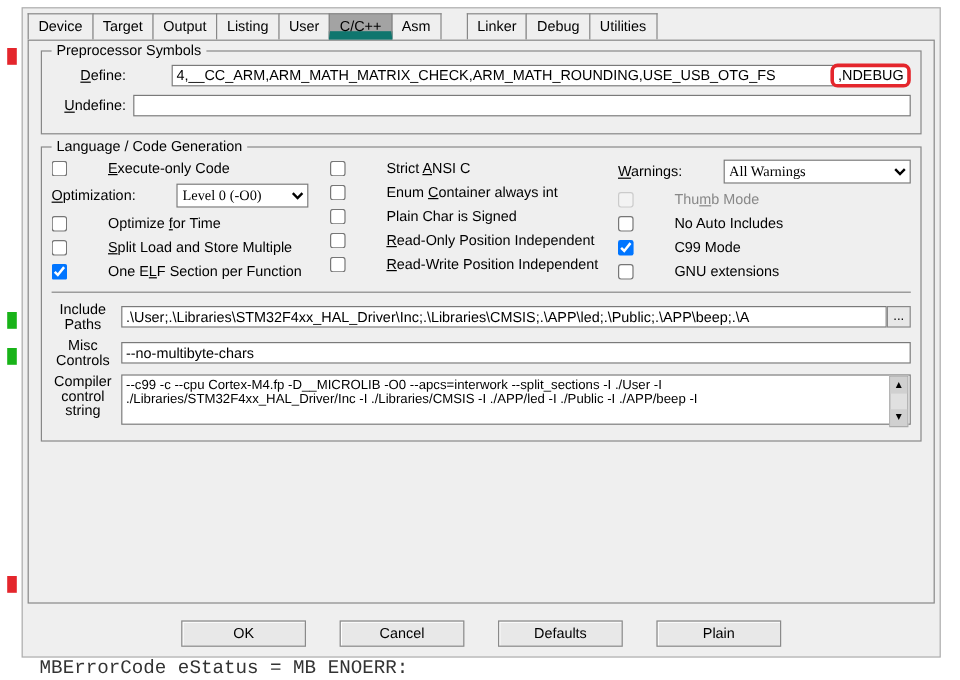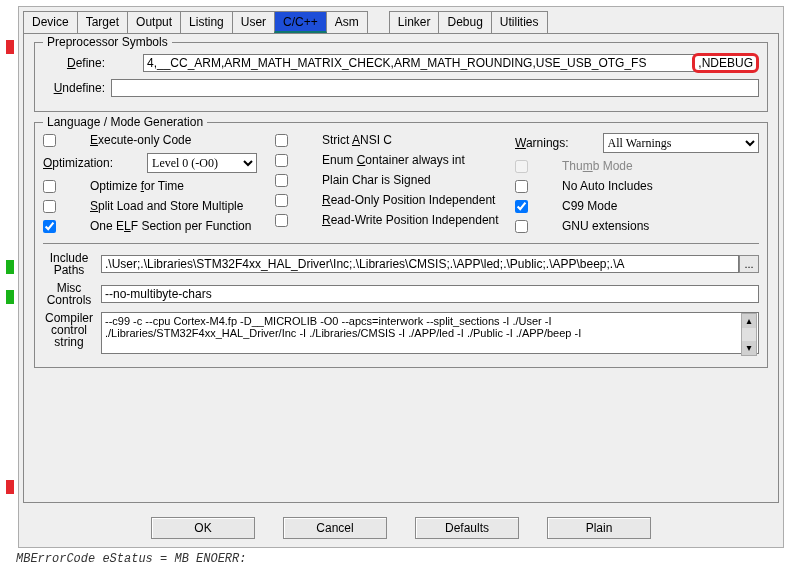--- a/index.html
+++ b/index.html
@@ -2,21 +2,21 @@
 <html><head>
 <meta charset="utf-8">
 <style>
 * { box-sizing: border-box; margin: 0; padding: 0; }
 body { font-family: "Microsoft Sans Serif", "Tahoma", sans-serif; font-size: 12px; background: #fff; color: #000; }
 .page { width: 800px; height: 567px; position: relative; background: #fff; }
 .dialog { position: absolute; left: 18px; top: 6px; width: 766px; height: 542px; background: #efefef; border: 1px solid #adadad; }
 
 .tabs { display: flex; position: relative; height: 26px; padding-left: 4px; padding-top: 4px; }
 .tab { padding: 3px 8px 3px 8px; border: 1px solid #888; border-bottom: none; background: #efefef; margin-right: -1px; position: relative; }
-.tab.active { background: #1d4ed8; z-index: 2; border-bottom: 2px solid #0f766e; top: 0px; padding-bottom: 4px; }
+.tab.active { background: #a3a3a3; z-index: 2; border-bottom: 7px solid #0f766e; top: 0px; padding-bottom: 4px; }
 
 .panel { position: absolute; left: 4px; top: 26px; right: 4px; bottom: 44px; border: 1px solid #888; background: #efefef; padding: 8px 10px; }
 
 .fieldset { border: 1px solid #888; padding: 10px 8px 8px 8px; margin-bottom: 10px; position: relative; }
 .fieldset-legend { position: absolute; top: -8px; left: 8px; background: #efefef; padding: 0 4px; }
 
 .row { display: flex; align-items: center; margin-bottom: 6px; }
 .label { text-align: right; padding-right: 6px; }
 .underline { text-decoration: underline; }
 
@@ -35,21 +35,21 @@
 .chk input { margin-right: 6px; }
 .disabled { color: #888; }
 
 .bottom-buttons { position: absolute; left: 0; right: 0; bottom: 8px; display: flex; justify-content: center; gap: 28px; }
 .btn { width: 104px; height: 22px; border: 1px solid #8a8a8a; background: #e8e8e8; font-family: inherit; font-size: 12px; box-shadow: inset 1px 1px 0 #fff; cursor: pointer; }
 
 .leftmargin { position: absolute; left: 0; top: 0; width: 18px; height: 567px; background: #fff; }
 .leftmargin .codehint { position: absolute; left: 6px; width: 8px; height: 14px; }
 .red { background: #e4262c; }
 .green { background: #18b318; }
-.code-fragment { position: absolute; left: 16px; bottom: 1px; color: #333; font-family: "Courier New", monospace; font-size: 12px; font-style: italic; }
+.code-fragment { position: absolute; left: 33px; bottom: 1px; color: #333; font-family: "Courier New", monospace; font-size: 16px; }
 .scrollbar { position: absolute; right: 2px; width: 16px; background: #e0e0e0; border: 1px solid #aaa; display: flex; flex-direction: column; justify-content: space-between; font-size: 10px; text-align: center; }
 .scrollbar .arr { height: 14px; line-height: 14px; background: #d0d0d0; }
 .vdivider { height: 1px; background: none; border-top: 1px solid #888; margin: 4px 0 8px 0; }
 .ellipsis-btn { width: 20px; height: 18px; border: 1px solid #8a8a8a; background: #e8e8e8; font-size: 11px; line-height: 14px; text-align: center; }
 </style>
 </head>
 <body>
 
 <div class="page">
   <div class="leftmargin">
@@ -87,21 +87,21 @@
           </div>
         </div>
 
         <div class="row">
           <div class="label" style="width:68px"><span class="underline">U</span>ndefine:</div>
           <input class="textfield" style="flex: 1 1 0%;" value="">
         </div>
       </div>
 
       <div class="fieldset" style="padding-bottom:4px">
-        <div class="fieldset-legend">Language / Mode Generation</div>
+        <div class="fieldset-legend">Language / Code Generation</div>
 
         <div class="colgrid">
 
           <div class="col1">
             <div class="chk">
                 <input type="checkbox" style="">
                 <span><span class="underline">E</span>xecute-only Code</span>
               </div>
             <div class="chk">
               <span style="margin-right:6px"><span class="underline">O</span>ptimization:</span>

